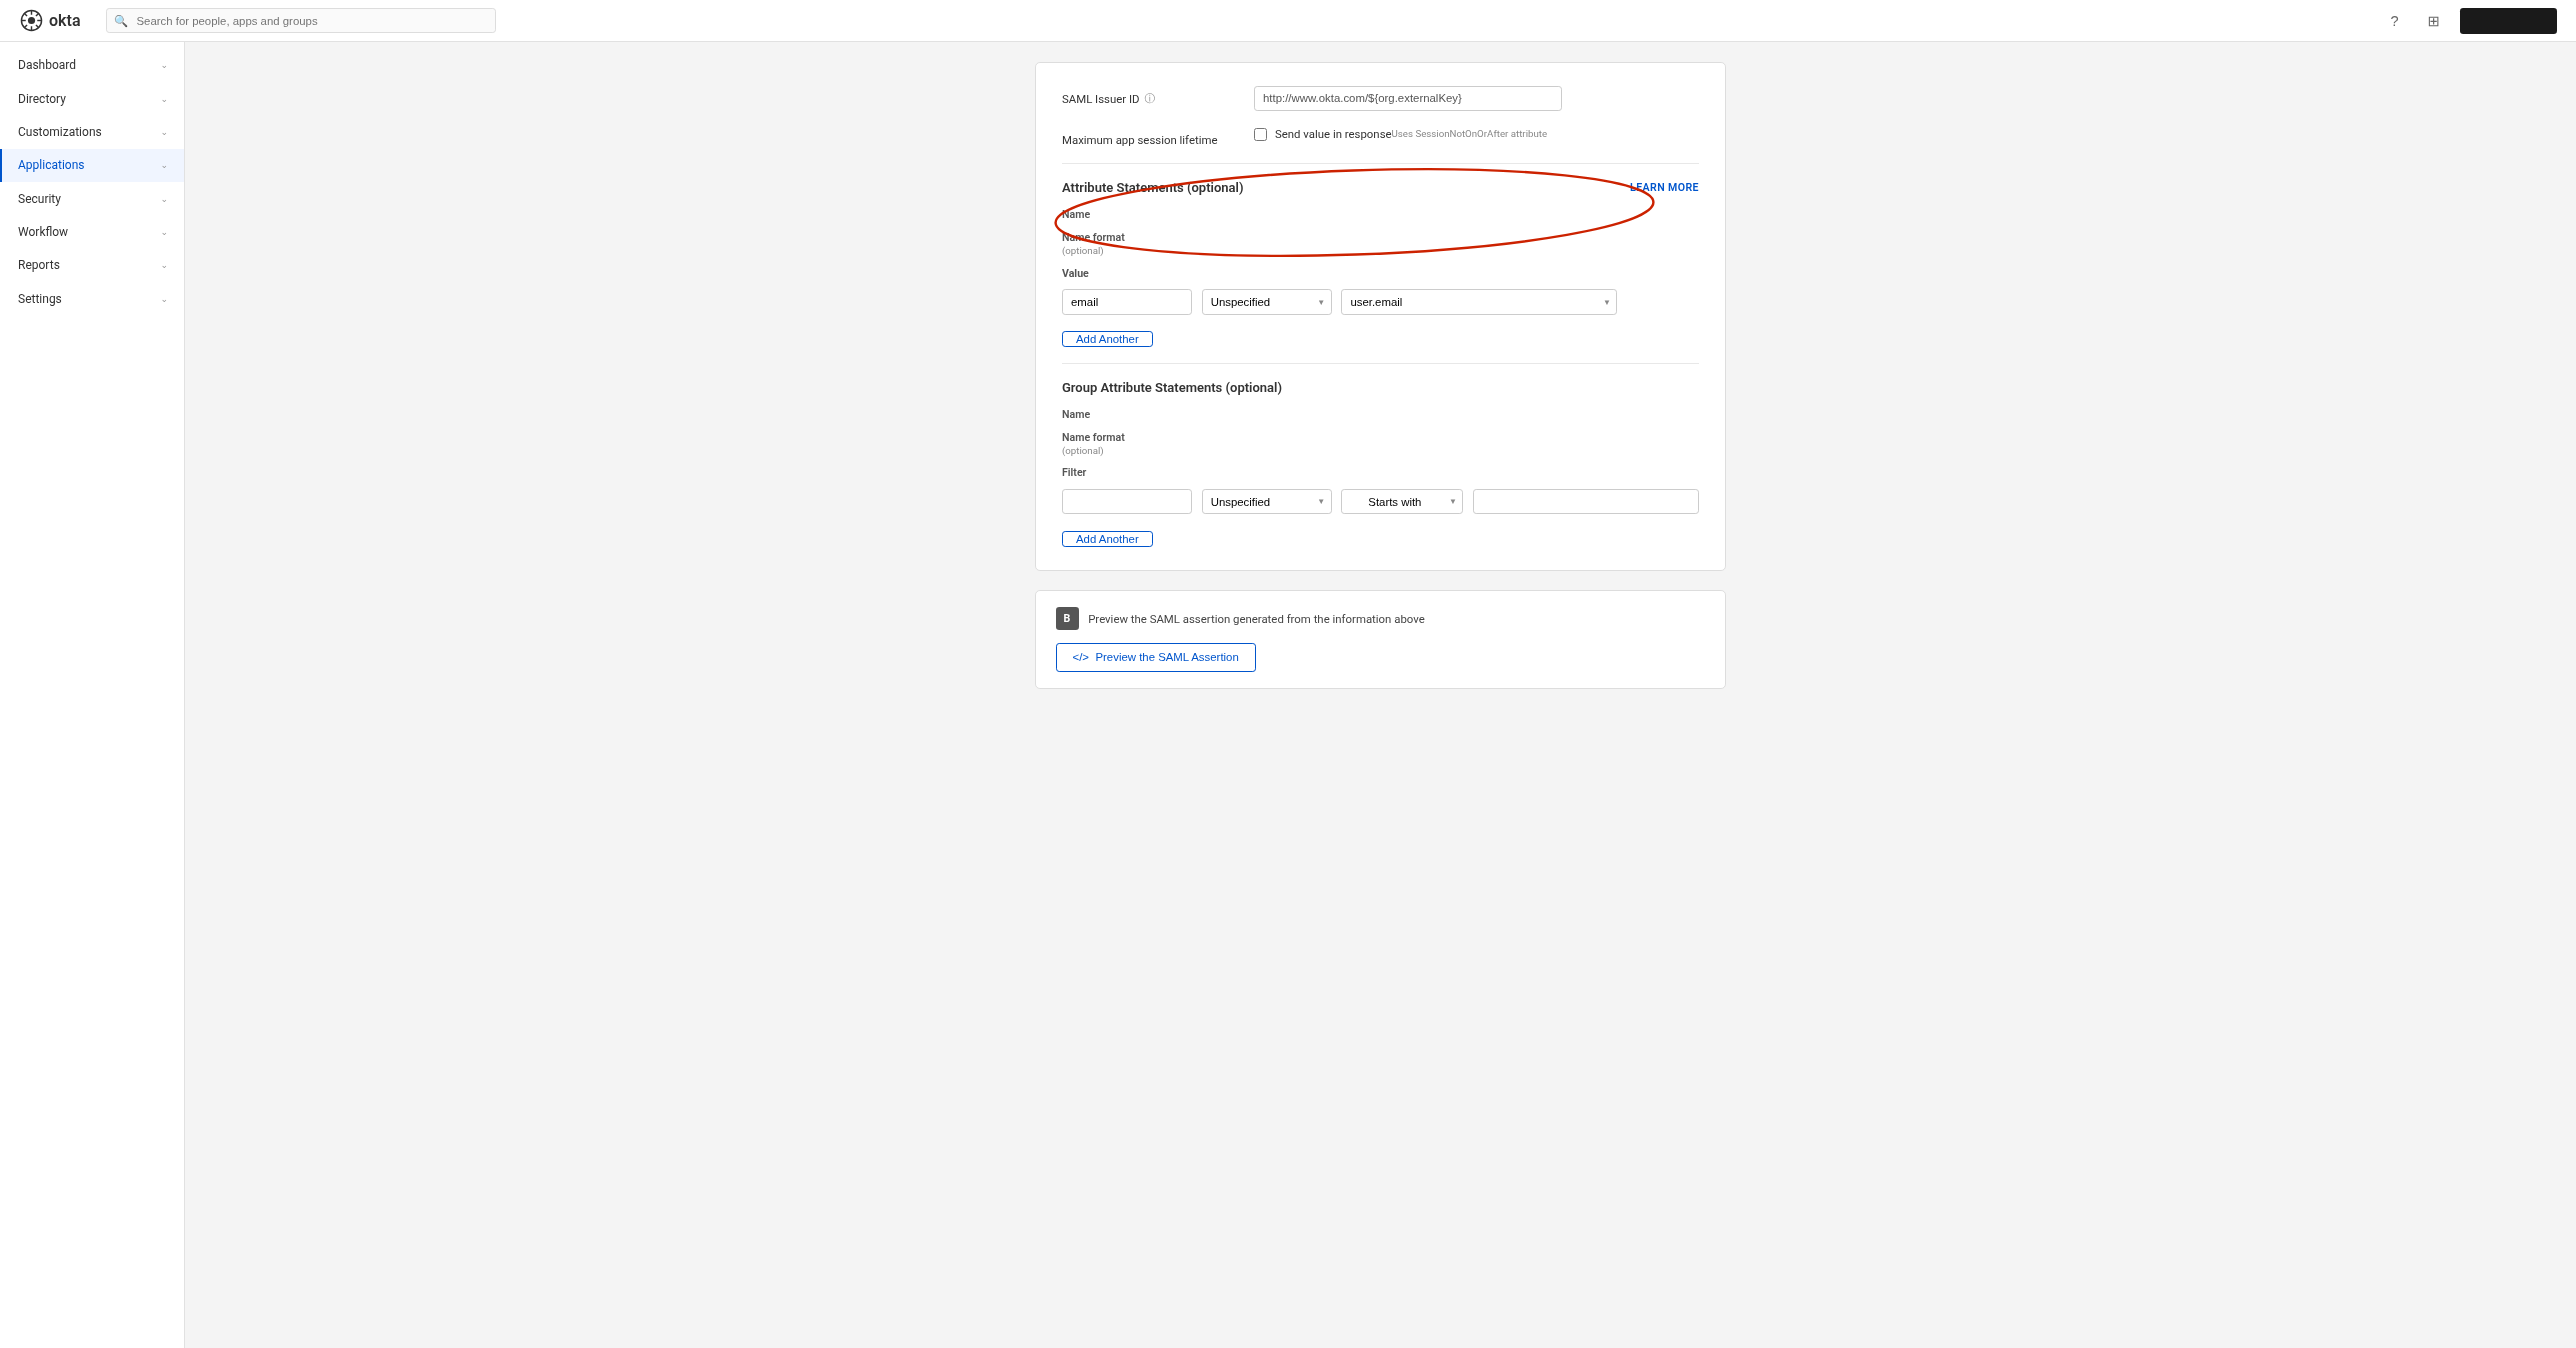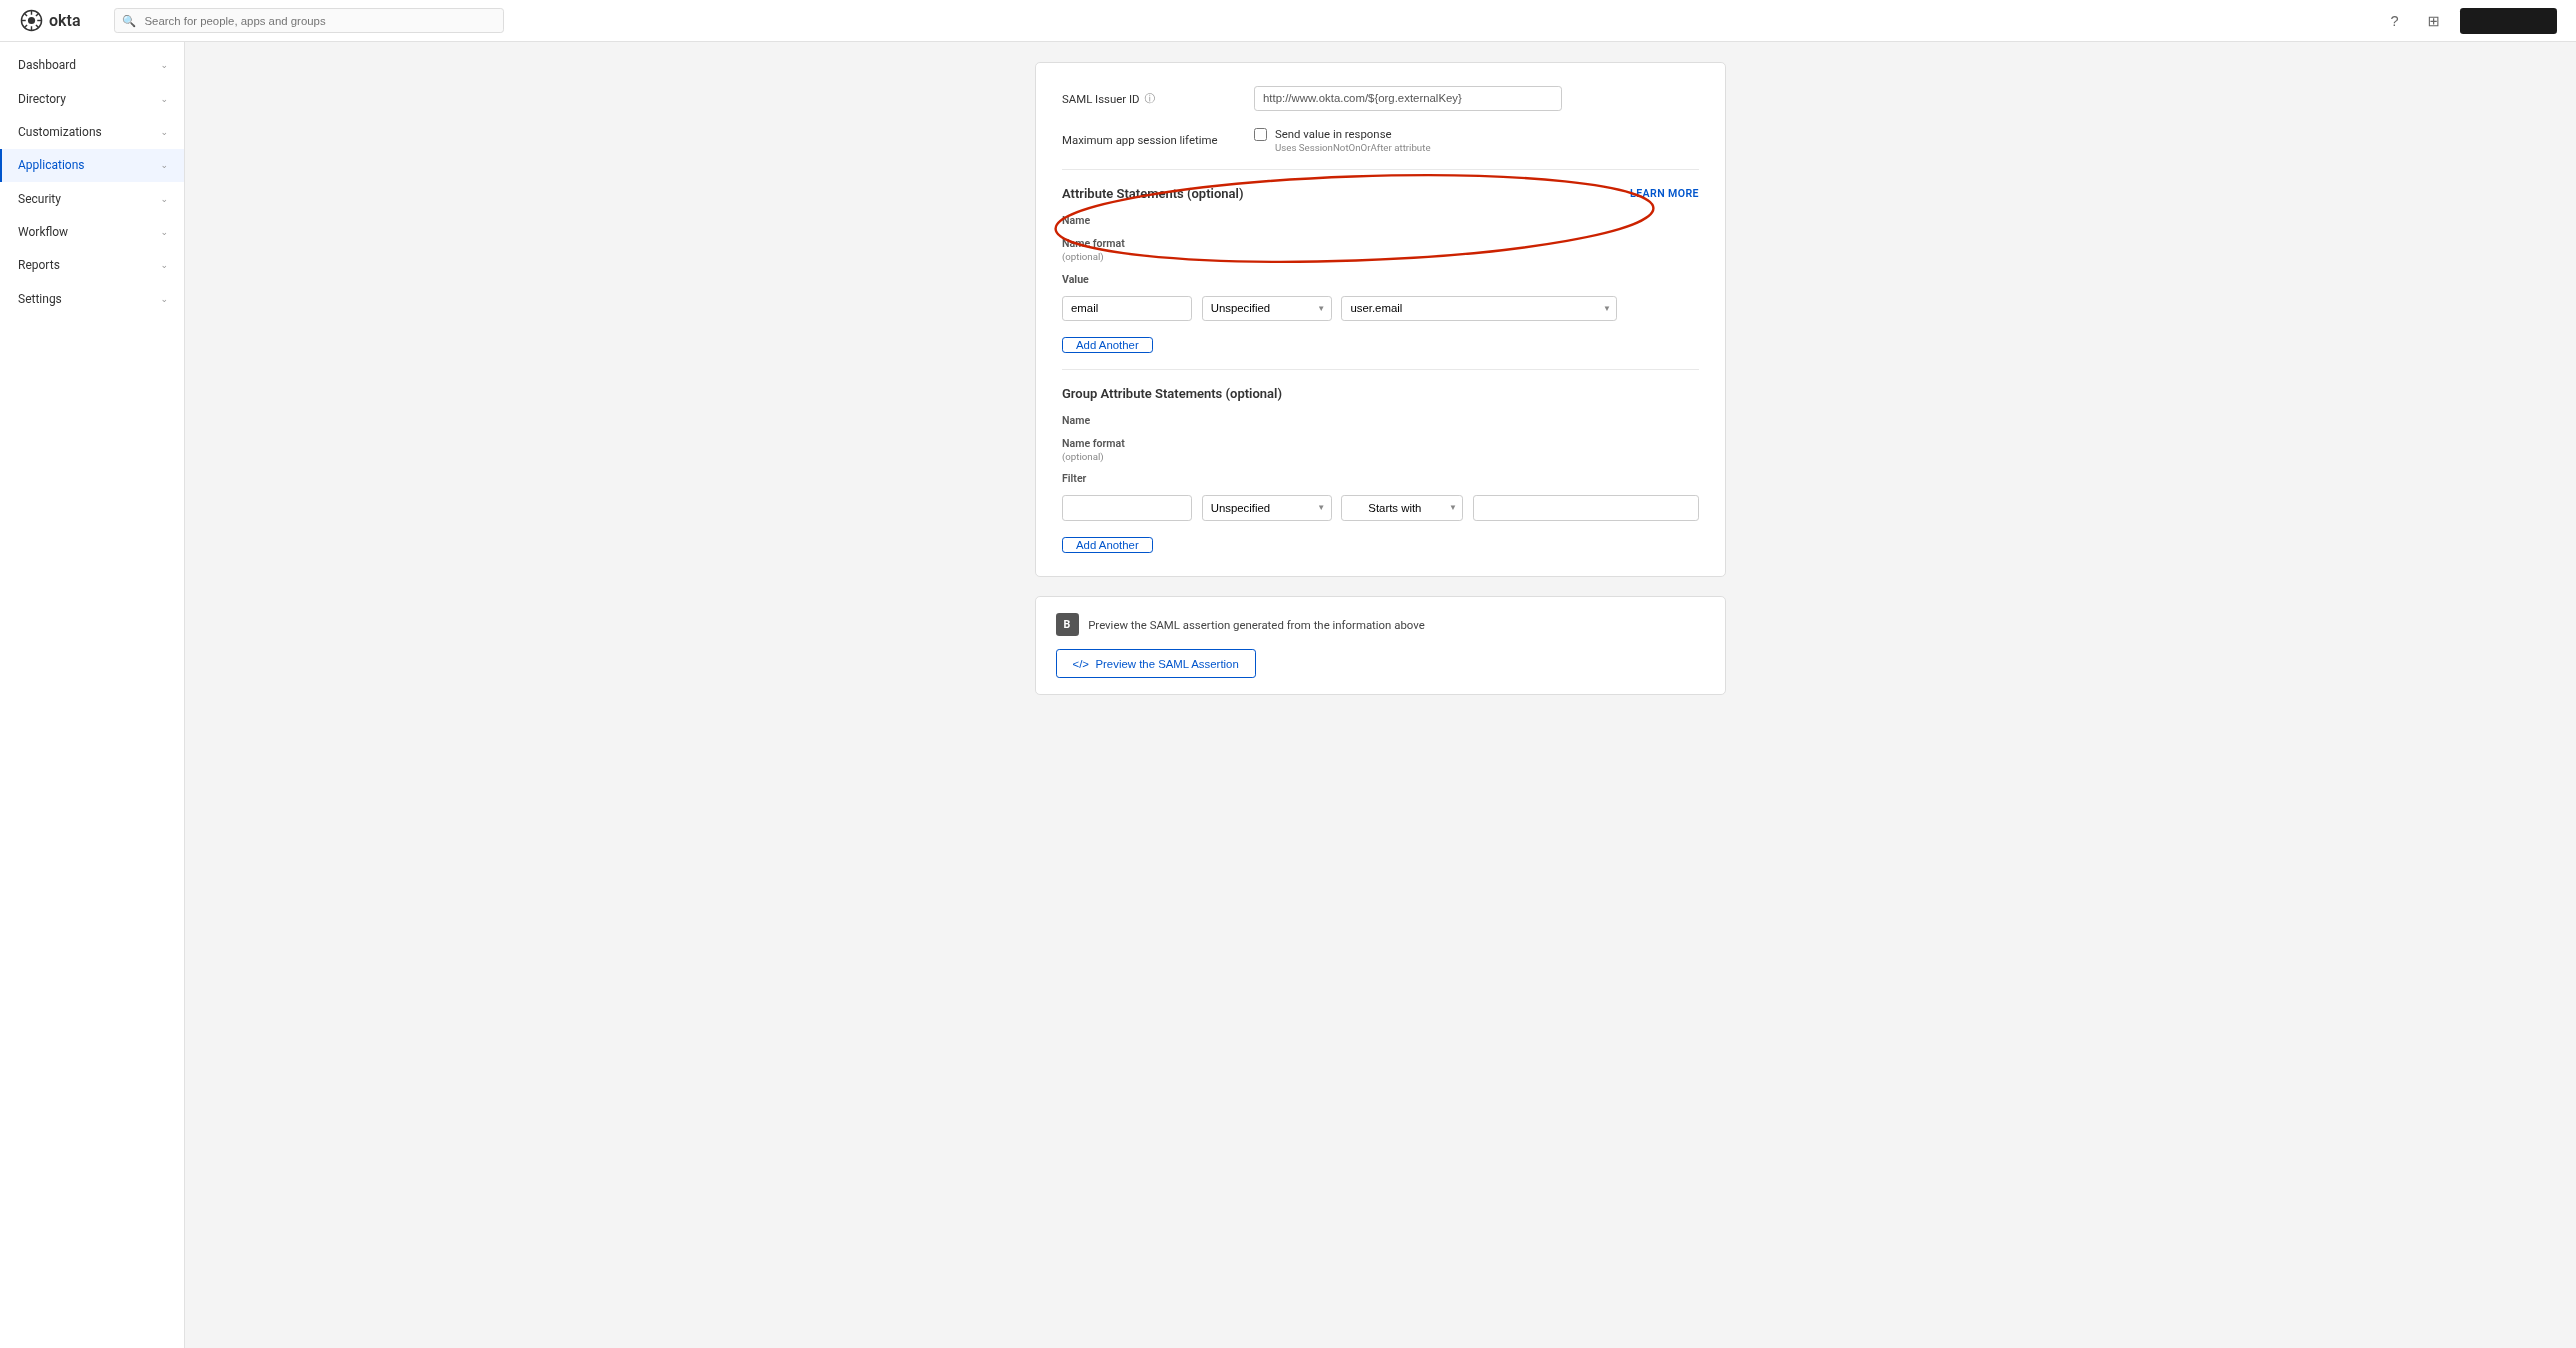--- a/index.html
+++ b/index.html
@@ -17,21 +17,20 @@
     
     .top-nav {
       display: flex;
       align-items: center;
       background: #fff;
       border-bottom: 0.8px solid #e1e1e1;
       padding: 0 19.5px;
       height: 42px;
       flex-shrink: 0;
       z-index: 100;
-      gap: 8px;
     }
     .logo-area {
       display: flex;
       align-items: center;
       gap: 6.5px;
       margin-right: 26px;
     }
     .okta-logo-icon {
       width: 23px;
       height: 23px;
@@ -185,21 +184,21 @@
       outline: none;
       max-width: 308px;
     }
 
     .checkbox-row {
       display: flex;
       align-items: flex-start;
       gap: 8px;
     }
     .checkbox-row input[type="checkbox"] { margin-top: 1.6px; }
-    .checkbox-label-block { display: flex; flex-direction: column; }
+    .checkbox-label-block { display: flex; }
     .checkbox-sublabel {
       font-size: 9.7px;
       color: #888;
       margin-top: 1.6px;
     }
 
     .divider {
       border: none;
       border-top: 0.8px solid #e8e8e8;
       margin: 16px 0;

